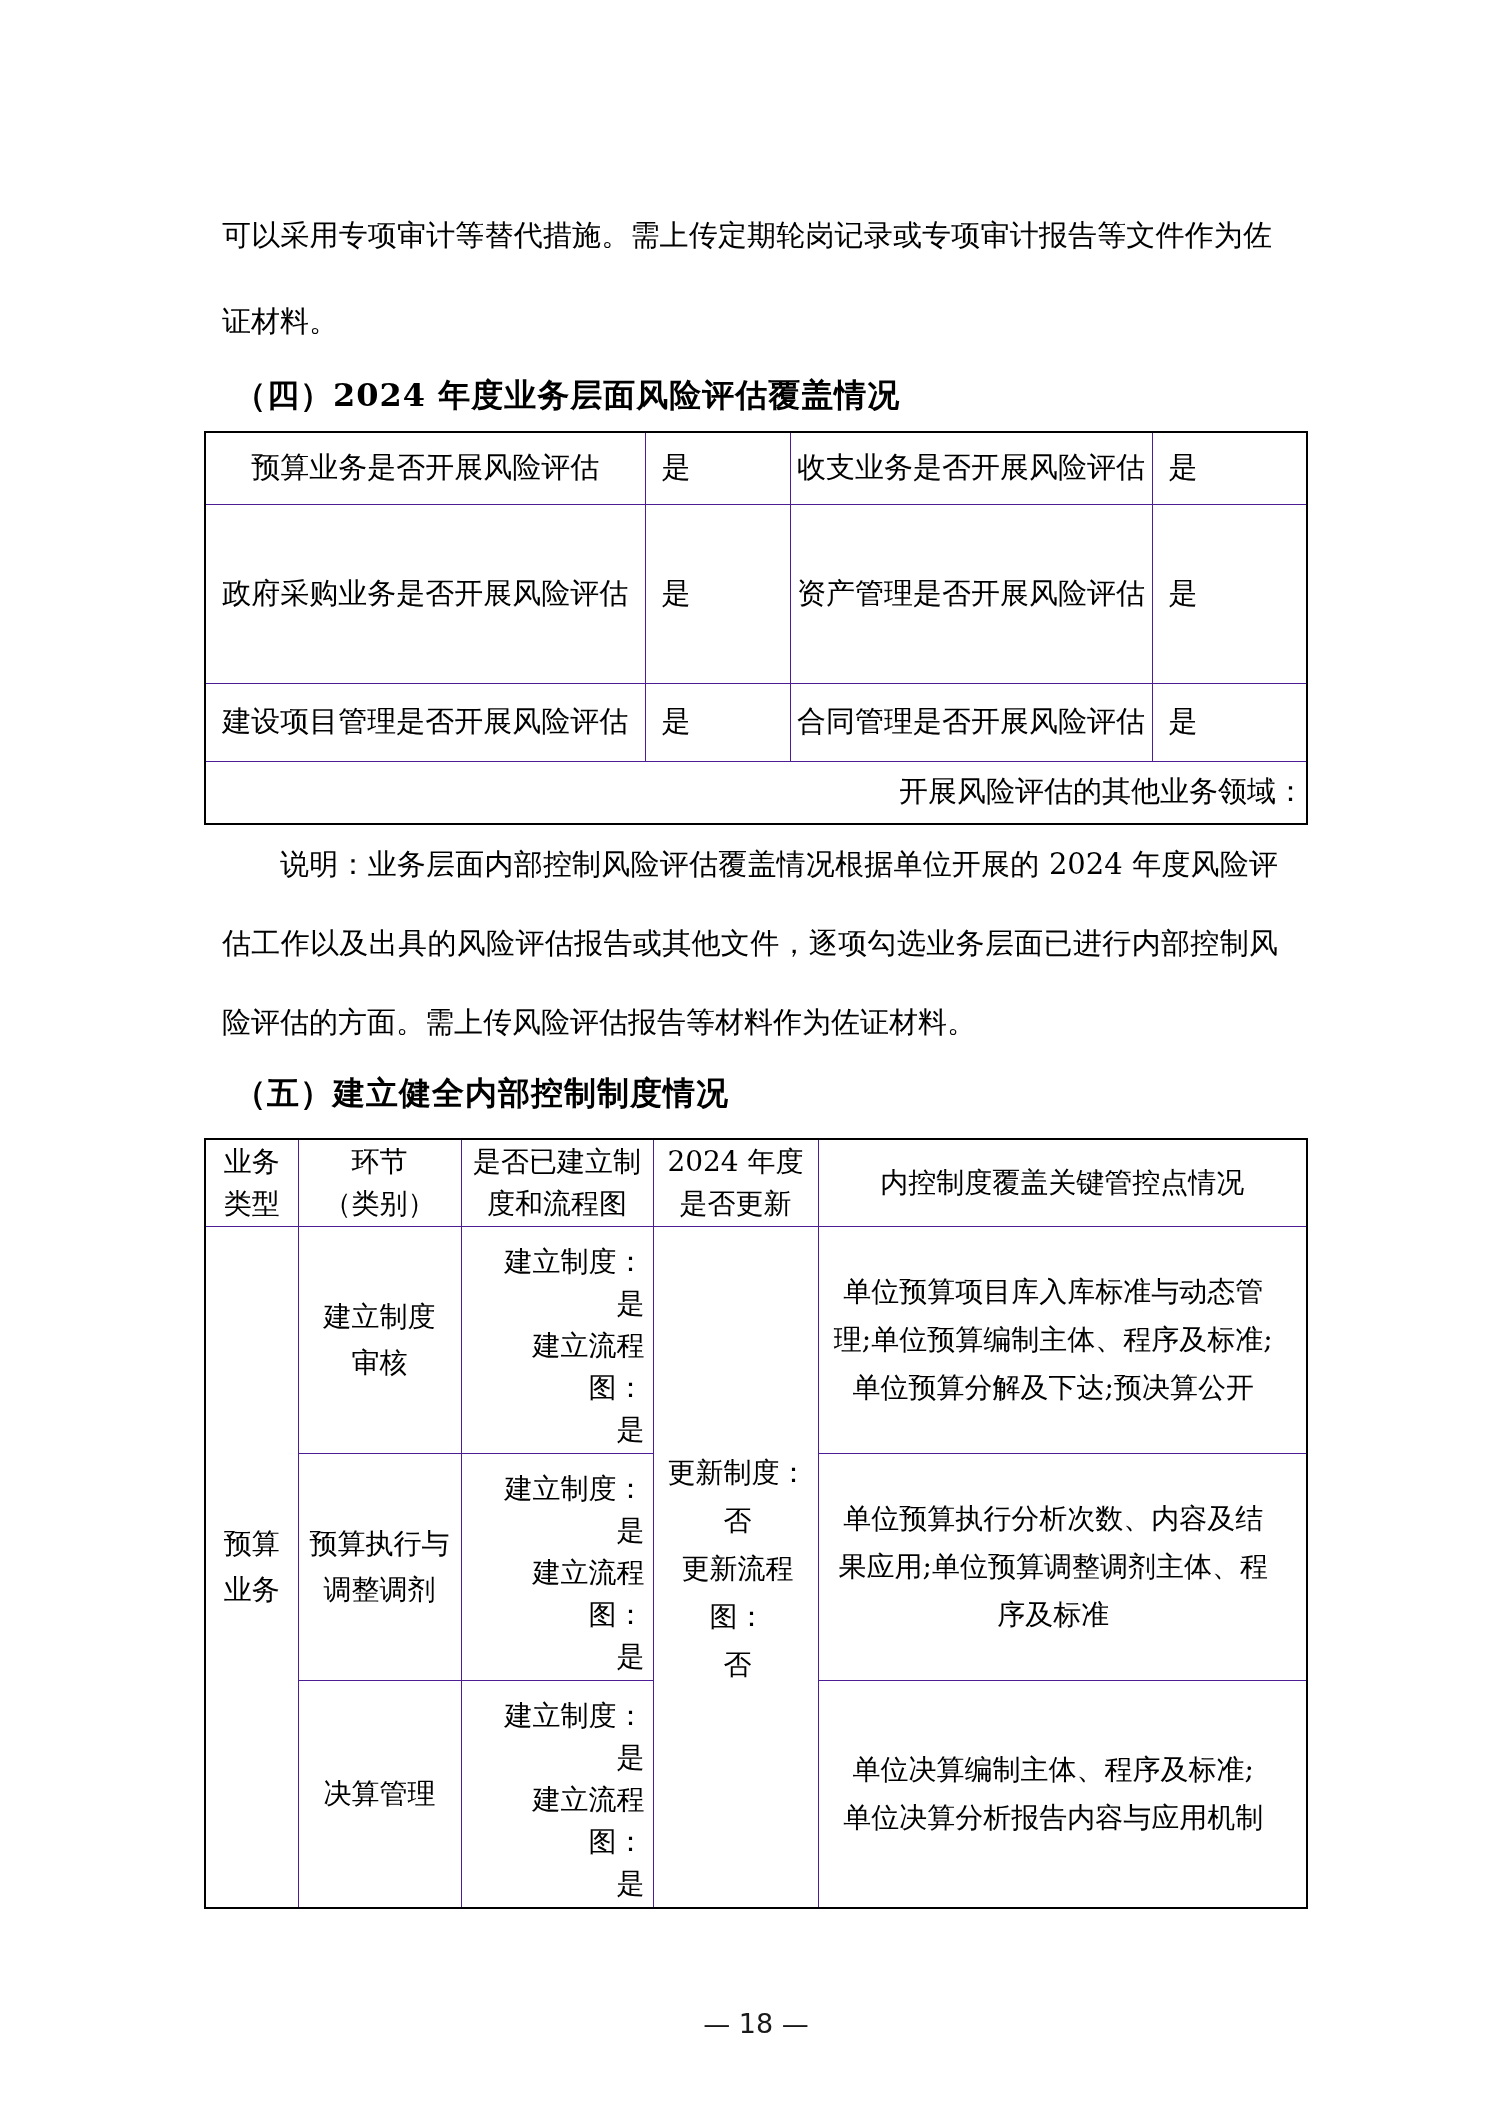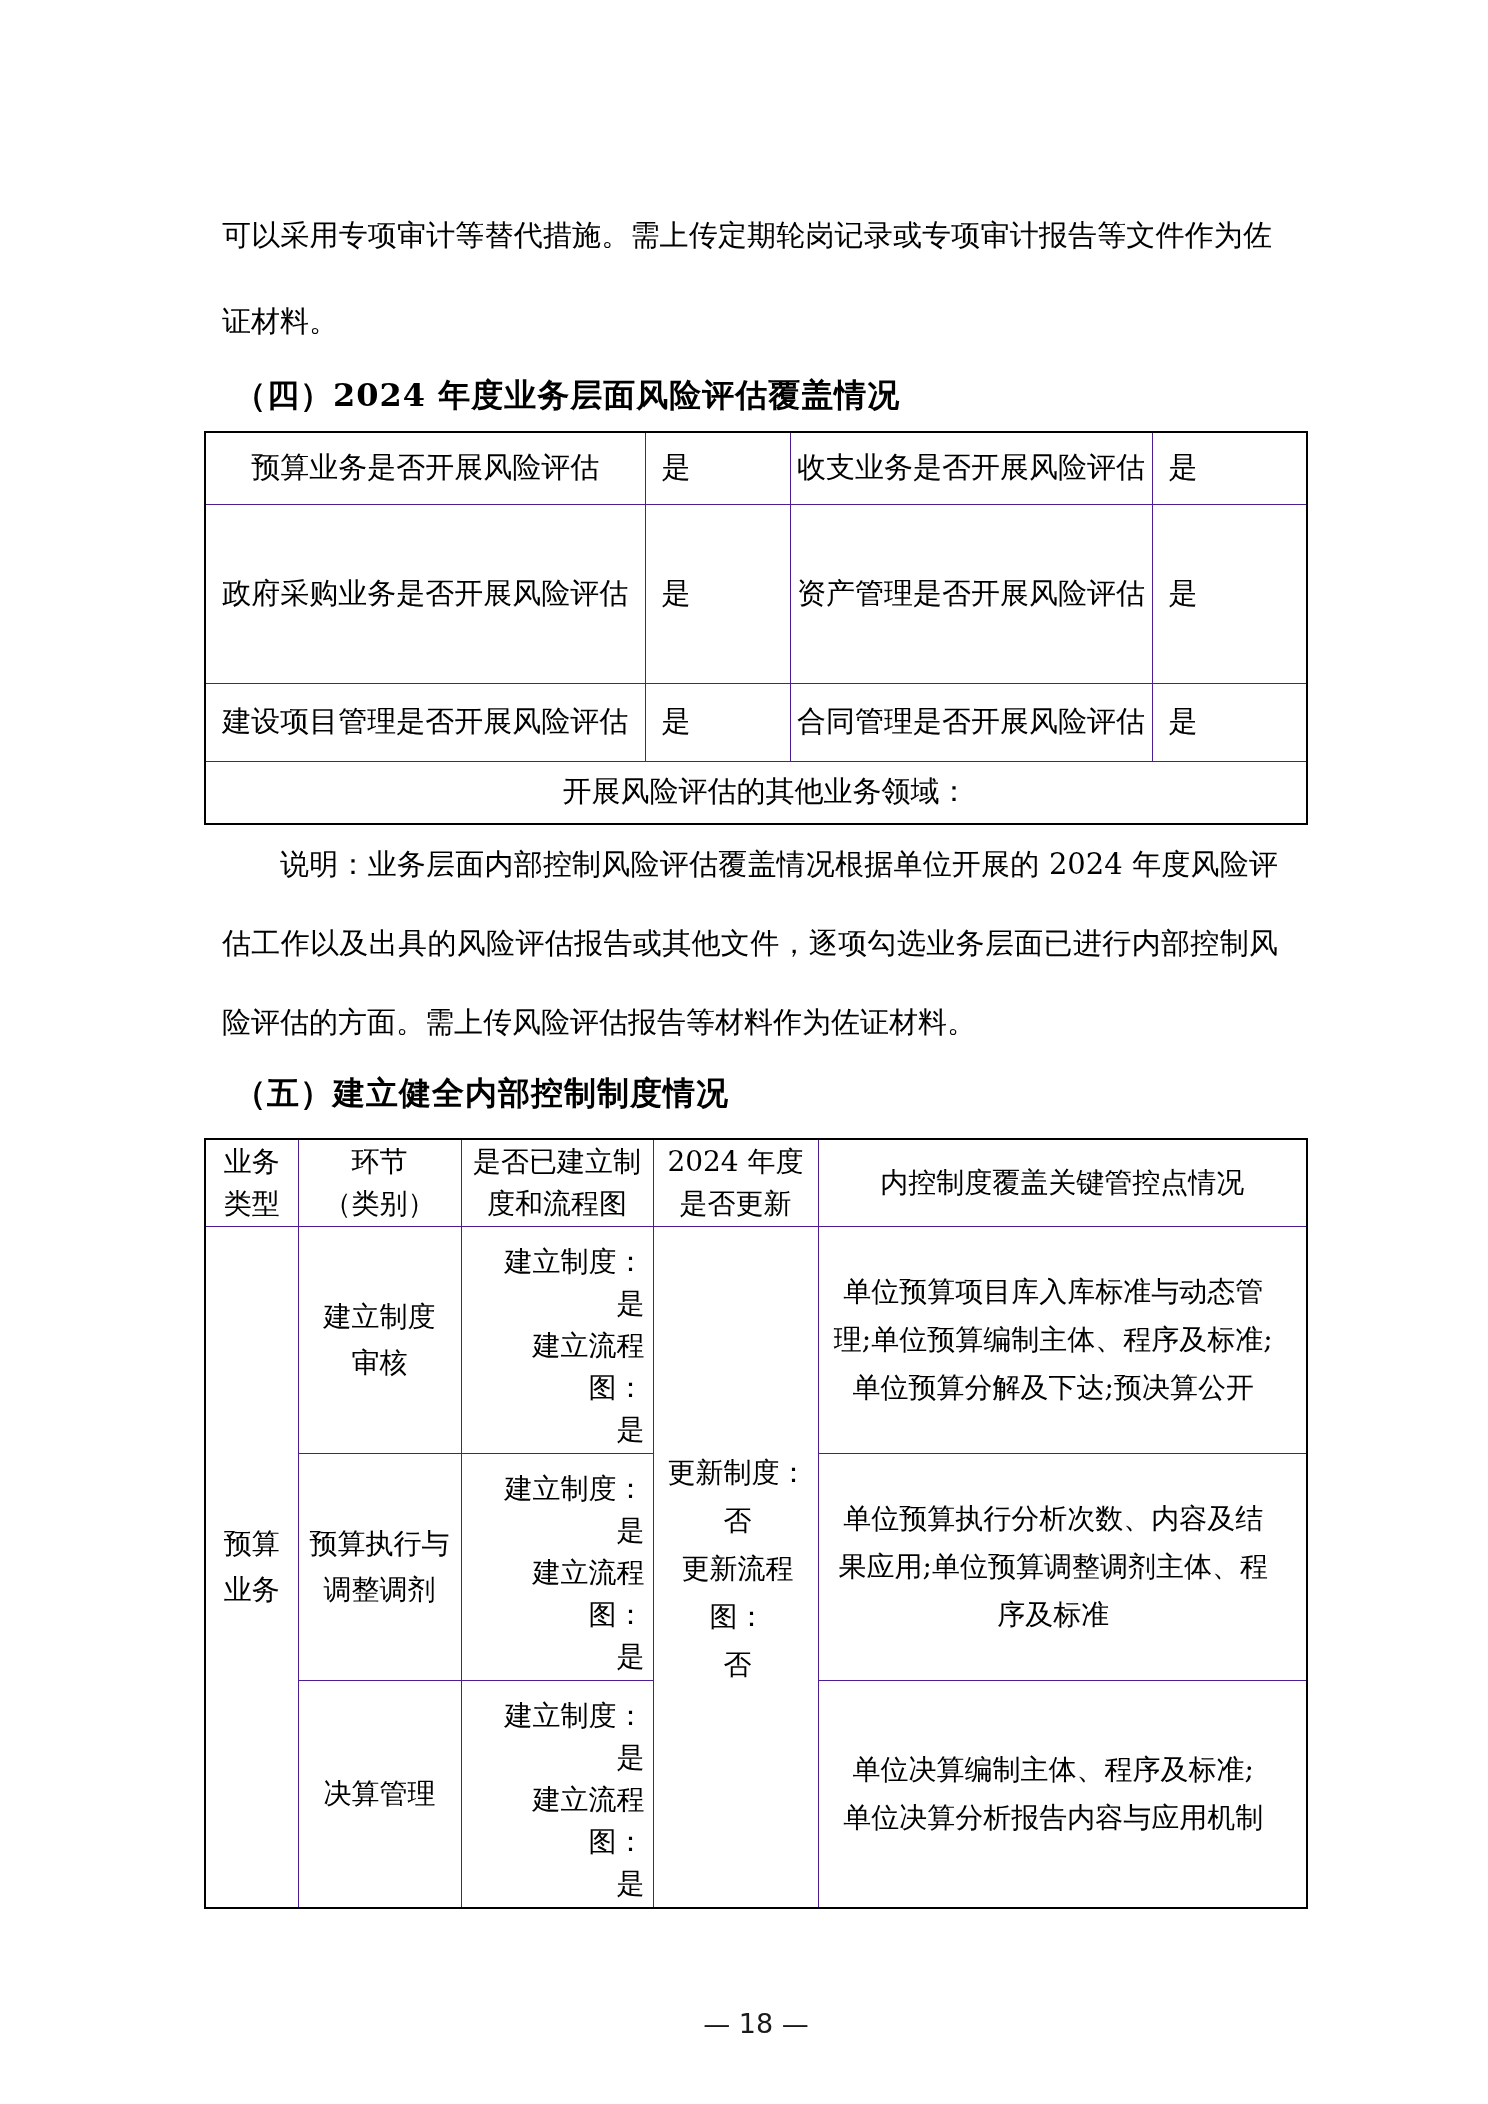--- a/index.html
+++ b/index.html
@@ -51,21 +51,21 @@
     border: 1px solid #4c1d95;
     vertical-align: middle;
     font-weight: normal;
     overflow: hidden;
   }
   
   .t1 { margin-top: 13px; }
   .t1 td { font-size: 29px; }
   .t1 .lbl { text-align: center; padding: 0 6px; }
   .t1 .val { text-align: left; padding-left: 16px; }
-  .t1 .other { text-align: center; padding-left: 20px; margin-left: 7px; }
+  .t1 .other { text-align: right; padding-left: 20px; margin-left: 7px; }
   
   .t2 { margin-top: 22px; }
   .t2 th {
     font-size: 28px;
     line-height: 42px;
     text-align: center;
     white-space: pre-line;
   }
   .t2 td { font-size: 28px; }
   .col-type   { text-align: center; line-height: 46px; white-space: pre-line; }

